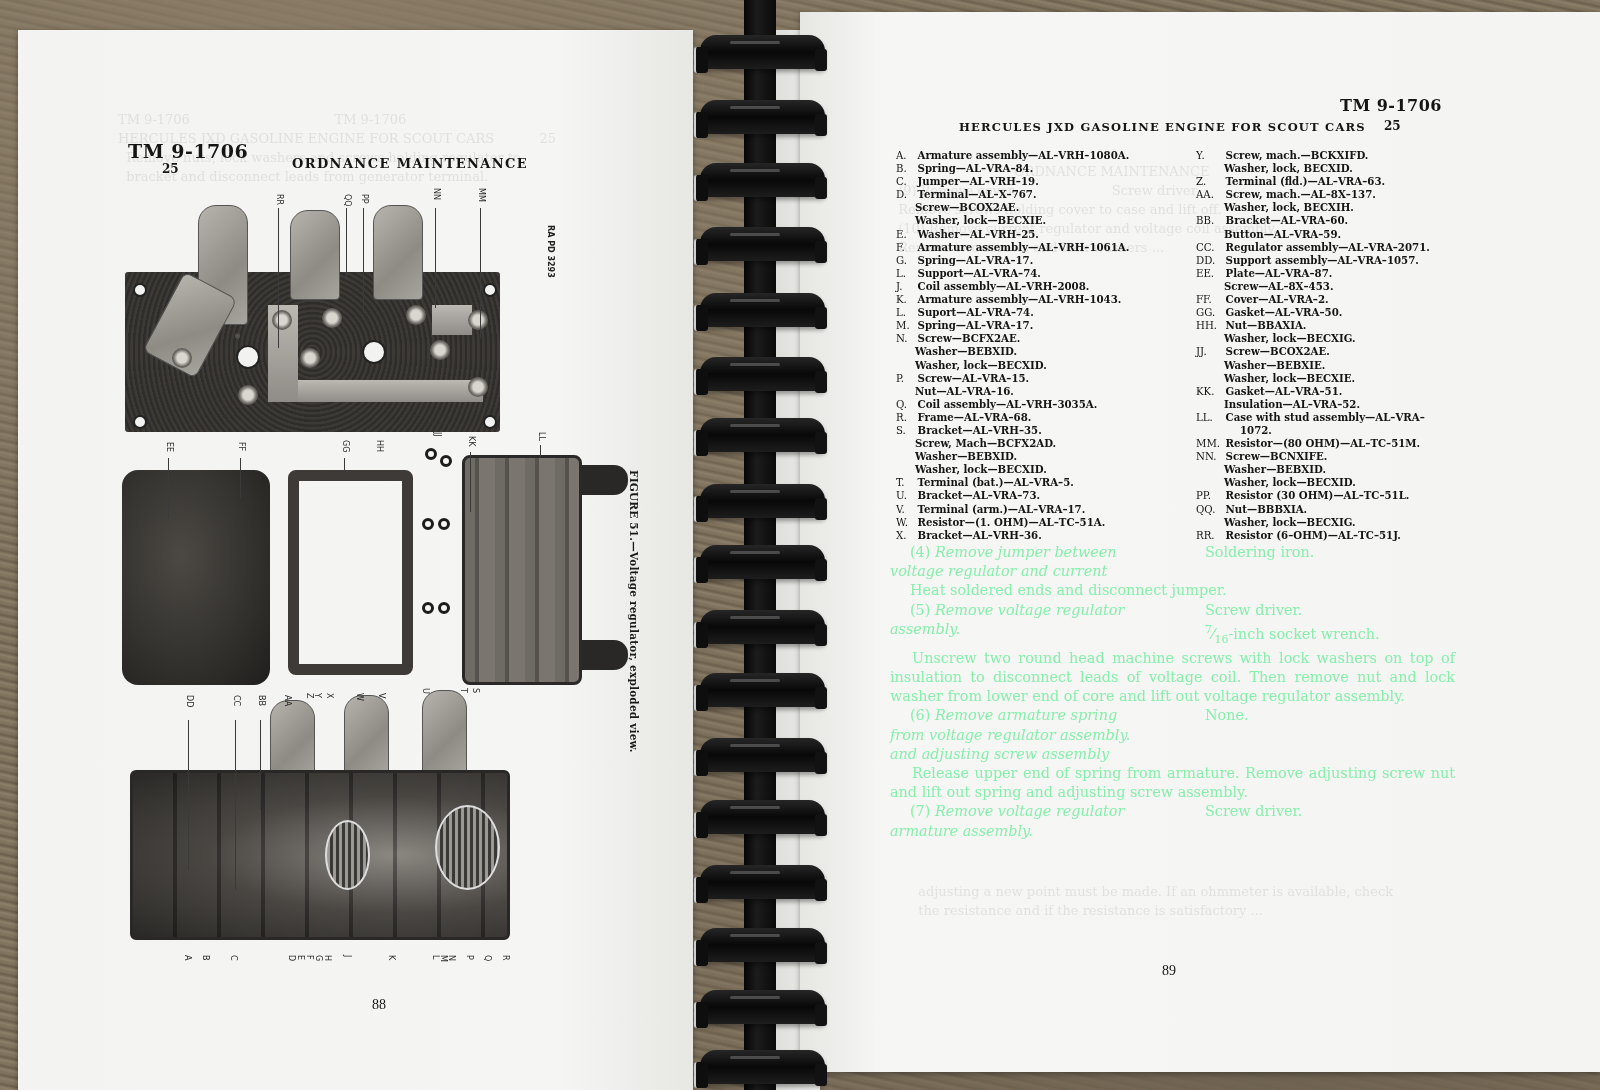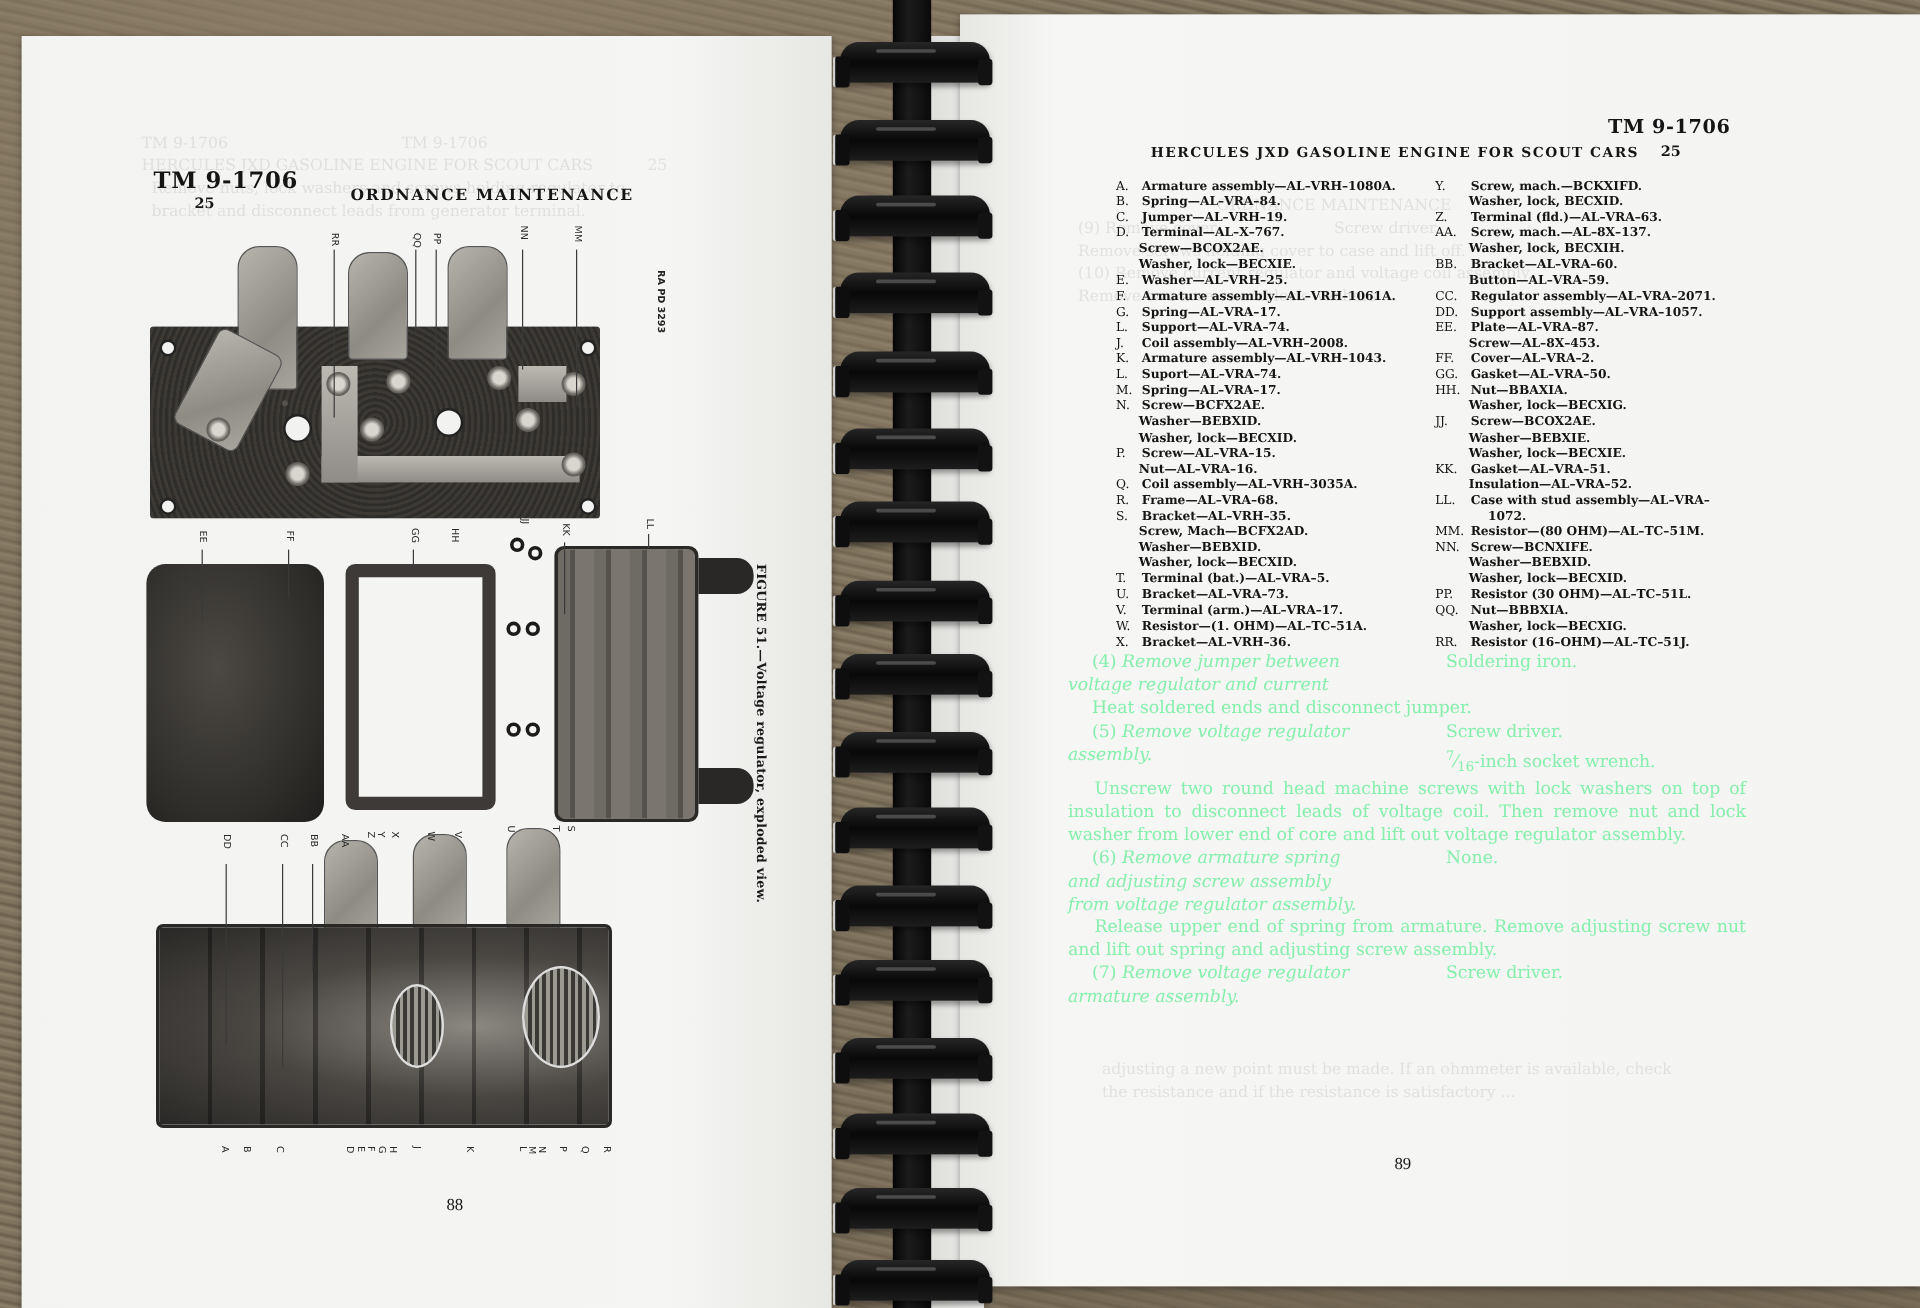--- a/index.html
+++ b/index.html
@@ -166,21 +166,21 @@
     font-weight: bold; font-size: 16px; letter-spacing: 0.5px;
   }
   .running-right {
     position: absolute; left: 935px; top: 120px;
     font-weight: bold; font-size: 11.5px; letter-spacing: 1.2px; margin-left: 24px;
   }
   .para-right {
     position: absolute; left: 1384px; top: 119px; font-weight: bold; font-size: 12px;
   }
   .legend { position: absolute; top: 149px; font-family: "DejaVu Serif", serif; font-weight: bold; font-size: 10.2px; line-height: 13.1px; }
-  .legend-left { left: 930px; width: 290px; }
+  .legend-left { left: 896px; width: 290px; }
   .legend-right { left: 1196px; width: 290px; }
   .legend-item { display: block; white-space: nowrap; }
   .legend-item .key { display: inline-block; min-width: 18px; font-weight: normal; }
   .legend-sub { display: block; padding-left: 19px; white-space: nowrap; }
   .legend-right .legend-item .key { min-width: 26px; }
   .legend-right .legend-sub { padding-left: 28px; }
   .legend-cont { display: block; padding-left: 44px; }
 
   .steps {
     position: absolute; left: 910px; top: 543px; width: 545px;
@@ -387,21 +387,21 @@
     <span class="legend-sub">Insulation—AL–VRA–52.</span>
     <span class="legend-item"><span class="key">LL.</span><span> Case with stud assembly—AL–VRA–</span></span>
     <span class="legend-cont">1072.</span>
     <span class="legend-item"><span class="key">MM.</span><span> Resistor—(80 OHM)—AL–TC–51M.</span></span>
     <span class="legend-item"><span class="key">NN.</span><span> Screw—BCNXIFE.</span></span>
     <span class="legend-sub">Washer—BEBXID.</span>
     <span class="legend-sub">Washer, lock—BECXID.</span>
     <span class="legend-item"><span class="key">PP.</span><span> Resistor (30 OHM)—AL–TC–51L.</span></span>
     <span class="legend-item"><span class="key">QQ.</span><span> Nut—BBBXIA.</span></span>
     <span class="legend-sub">Washer, lock—BECXIG.</span>
-    <span class="legend-item"><span class="key">RR.</span><span> Resistor (16–OHM)—AL–TC–51J.</span></span>
+    <span class="legend-item"><span class="key">RR.</span><span> Resistor (6–OHM)—AL–TC–51J.</span></span>
   </div>
 
 <div class="steps">
 
   <div class="step-row">
     <div class="op" style="padding-left:0;">
       <span class="step-num">(4)</span>
       <span>Remove jumper between</span>
     </div>
     <div class="tool">Soldering iron.</div>
@@ -422,22 +422,22 @@
   </div>
   <div class="body-text indent" style="margin-left:-20px;">Unscrew two round head machine screws with lock washers on top of insulation to disconnect leads of voltage coil. Then remove nut and lock washer from lower end of core and lift out voltage regulator assembly.</div>
 
   <div class="step-row">
     <div class="op">
       <span class="step-num">(6)</span>
       <span>Remove armature spring</span>
     </div>
     <div class="tool">None.</div>
   </div>
+  <div class="italic" style="margin-left:-20px;">from voltage regulator assembly.</div>
   <div class="italic" style="margin-left:-20px;">and adjusting screw assembly</div>
-  <div class="italic" style="margin-left:-20px;">from voltage regulator assembly.</div>
   <div class="body-text indent" style="margin-left:-20px;">Release upper end of spring from armature. Remove adjusting screw nut and lift out spring and adjusting screw assembly.</div>
 
   <div class="step-row">
     <div class="op">
       <span class="step-num">(7)</span>
       <span>Remove voltage regulator</span>
     </div>
     <div class="tool">Screw driver.</div>
   </div>
   <div class="italic" style="margin-left:-20px;">armature assembly.</div>

